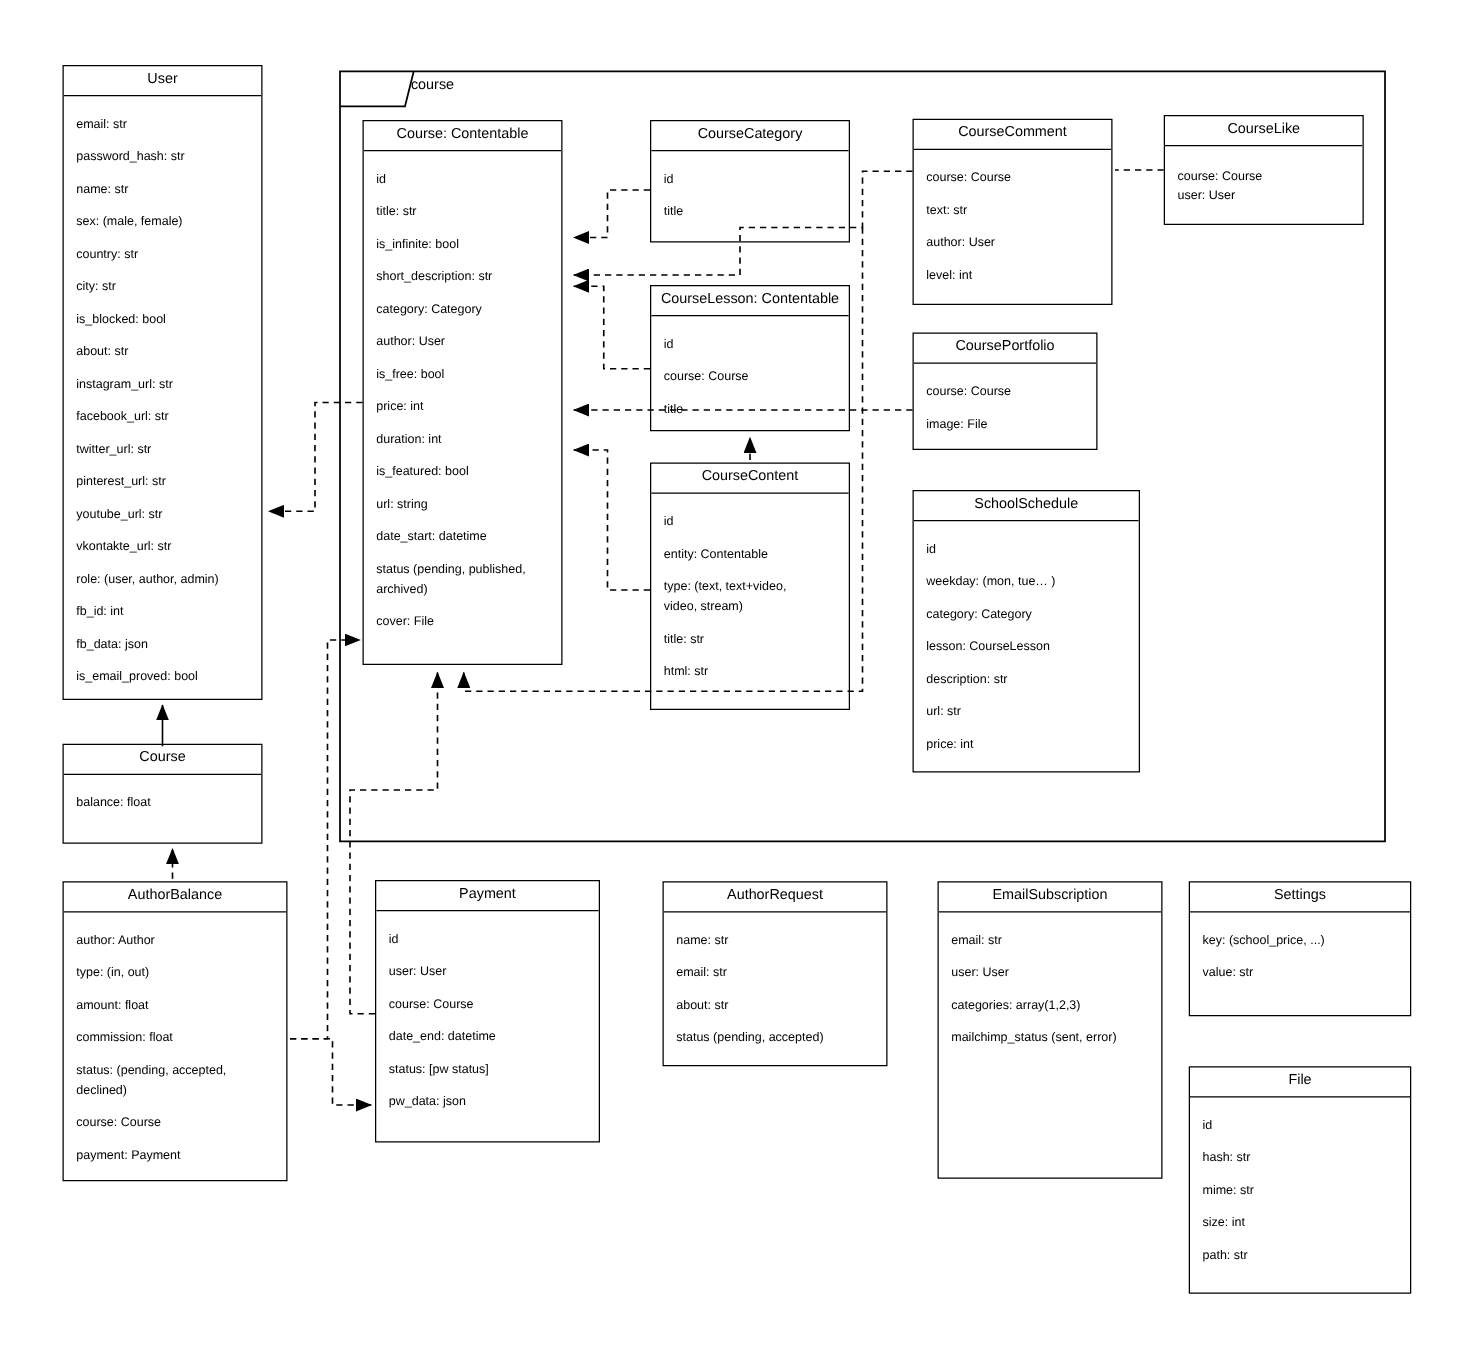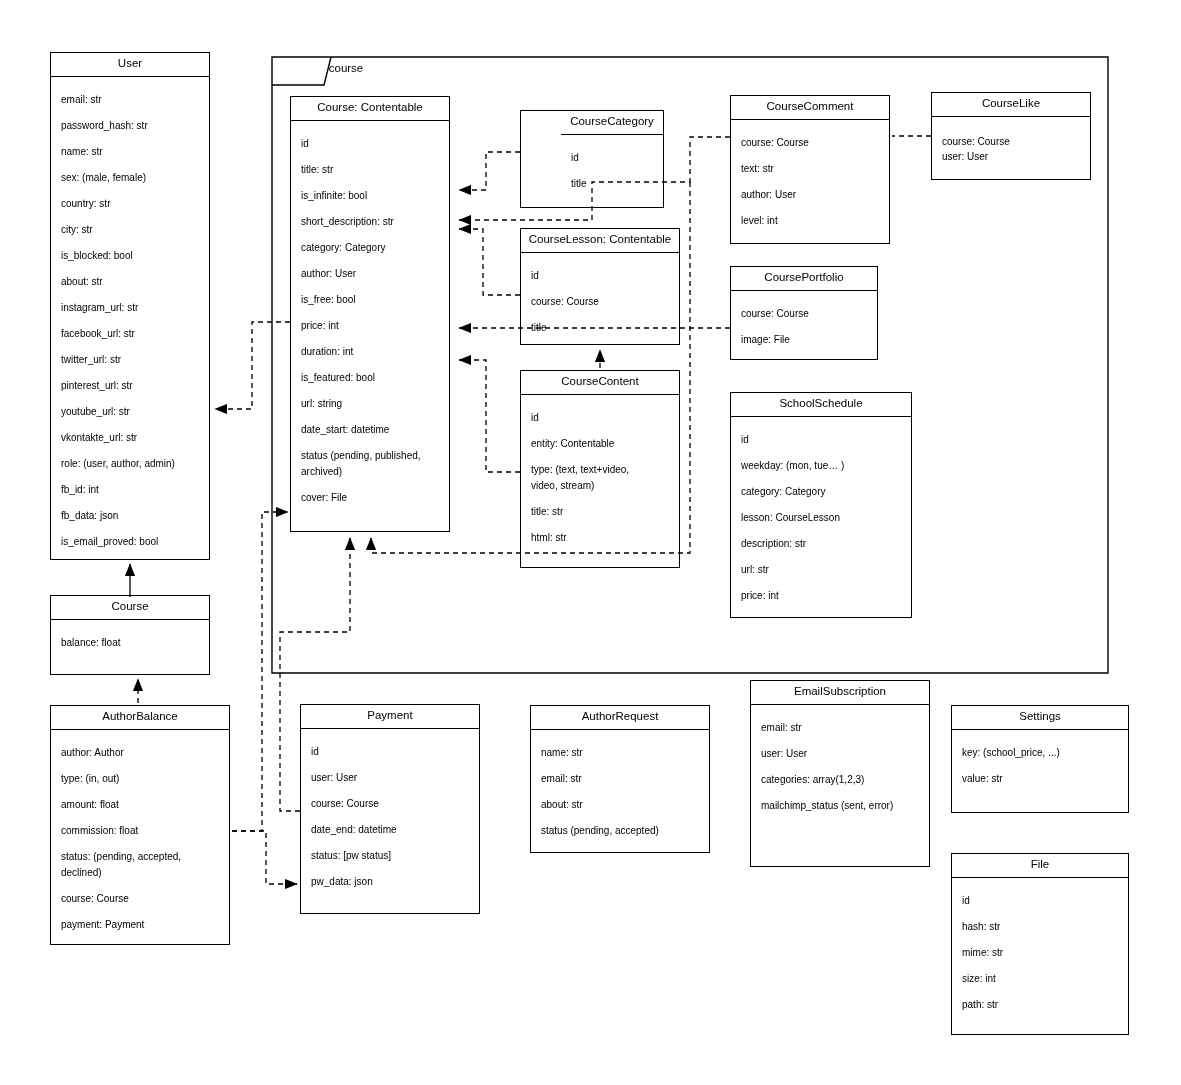--- a/index.html
+++ b/index.html
@@ -172,21 +172,21 @@
         </div>
         <div class="field">
           <div class="line">status (pending, published,</div>
           <div class="line">archived)</div>
         </div>
         <div class="field">
           <div class="line">cover: File</div>
         </div>
       </div>
     </div>
-    <div class="entity" style="left: 520px; top: 110px; width: 144px; height: 98px; padding-left: 40px;">
+    <div class="entity" style="left: 520px; top: 96px; width: 160px; height: 98px;">
       <div class="entity-title">CourseCategory</div>
       <div class="fields">
         <div class="field">
           <div class="line">id</div>
         </div>
         <div class="field">
           <div class="line">title</div>
         </div>
       </div>
     </div>
@@ -323,21 +323,21 @@
           <div class="line">email: str</div>
         </div>
         <div class="field">
           <div class="line">about: str</div>
         </div>
         <div class="field">
           <div class="line">status (pending, accepted)</div>
         </div>
       </div>
     </div>
-    <div class="entity" style="left: 750px; top: 680px; width: 180px; height: 187px;">
+    <div class="entity" style="left: 750px; top: 705px; width: 180px; height: 238px;">
       <div class="entity-title">EmailSubscription</div>
       <div class="fields">
         <div class="field">
           <div class="line">email: str</div>
         </div>
         <div class="field">
           <div class="line">user: User</div>
         </div>
         <div class="field">
           <div class="line">categories: array(1,2,3)</div>

